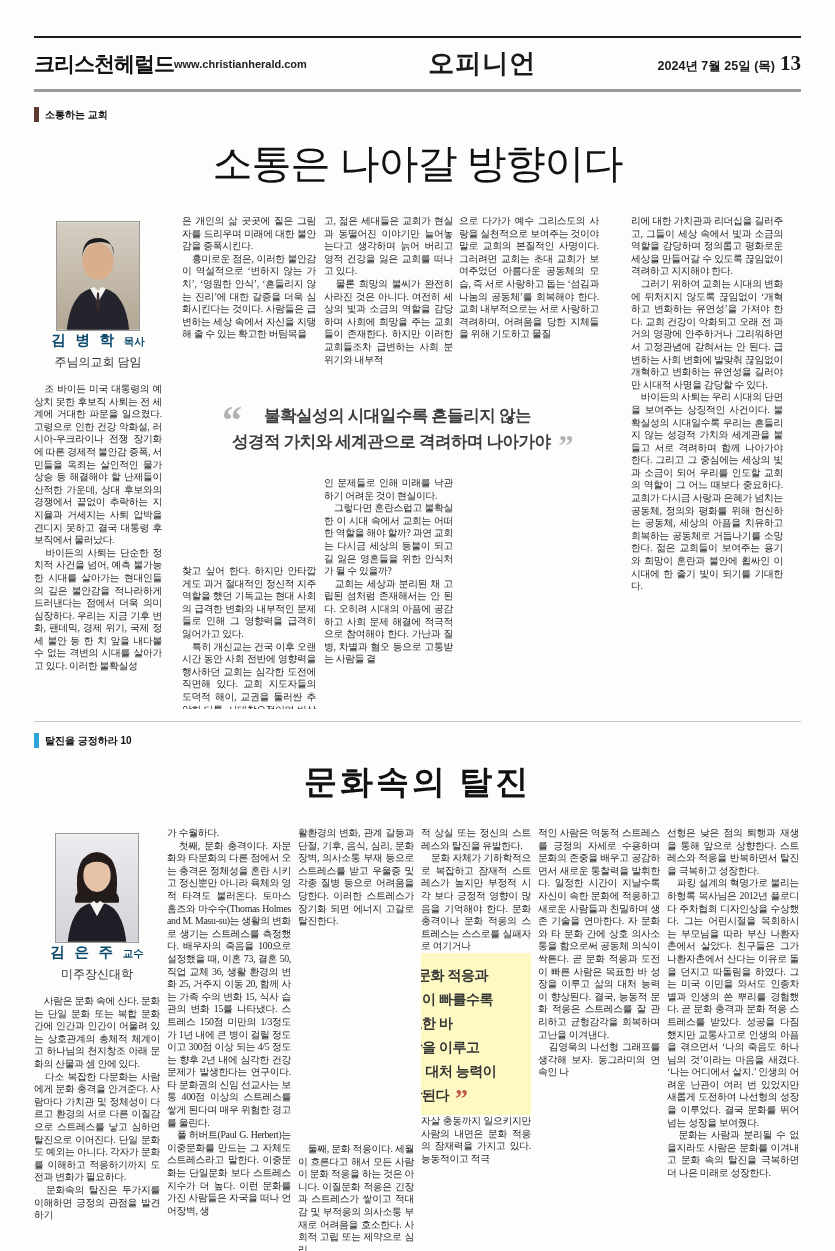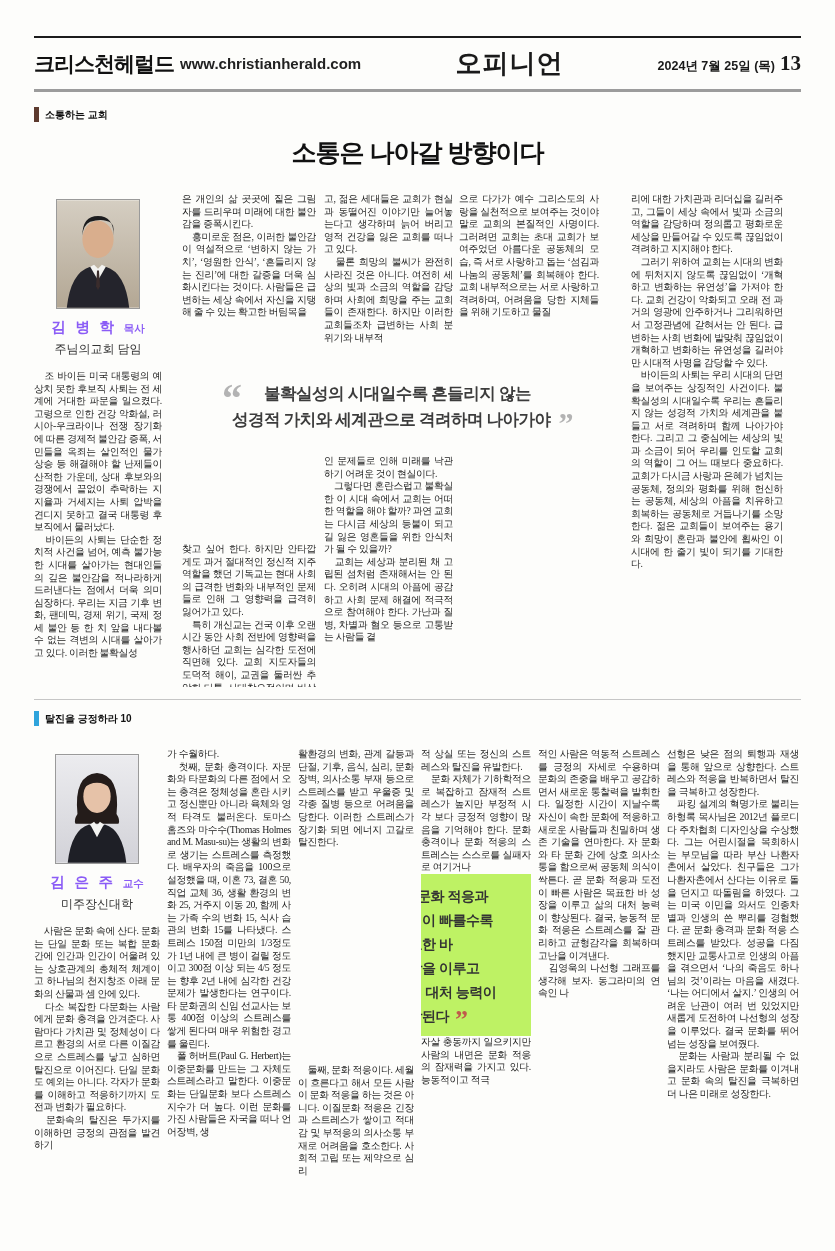--- a/index.html
+++ b/index.html
@@ -8,32 +8,32 @@
     position:relative; width:835px; height:1251px; margin:0 auto;
     background:#fdfdfb; color:#1a1a1a; overflow:hidden;
     font-family:"Liberation Serif","DejaVu Serif",serif;
   }
   .inner { padding:0 34px; }
 
   
   .hdr { margin-top:36px; border-top:2px solid #1c1c1c; border-bottom:3px solid #9c9c9c; }
   .hdr-row { display:flex; align-items:center; height:51px; }
   .masthead { font-family:"Liberation Sans","DejaVu Sans",sans-serif; font-weight:800; font-size:21px; letter-spacing:-1px; color:#111; }
-  .website { font-family:"Liberation Sans","DejaVu Sans",sans-serif; font-weight:700; font-size:15px; color:#222; margin-left:6px; }
+  .website { font-family:"Liberation Sans","DejaVu Sans",sans-serif; font-weight:700; font-size:11px; color:#222; margin-left:0; }
   .hdr-center { flex:1; text-align:center; font-family:"Liberation Sans","DejaVu Sans",sans-serif; font-weight:800; font-size:26px; letter-spacing:1px; }
   .hdr-date { font-family:"Liberation Sans","DejaVu Sans",sans-serif; font-weight:700; font-size:12.5px; white-space:nowrap; }
   .pagenum { font-family:"Liberation Serif","DejaVu Serif",serif; font-weight:600; font-size:21px; margin-left:5px; }
 
   
   .kicker { display:flex; align-items:center; font-family:"Liberation Sans","DejaVu Sans",sans-serif; font-weight:700; font-size:10px; color:#111; }
   .kicker-bar { display:inline-block; width:5px; height:15px; margin-right:6px; }
   .k1 .kicker-bar { background:#5d3a2e; }
   .k2 .kicker-bar { background:#2fa4dc; }
   .title { text-align:center; color:#111; }
-  .t1 { margin-top:14px; font-family:"Liberation Sans","DejaVu Sans",sans-serif; font-weight:700; font-size:25px; letter-spacing:-1px; }
+  .t1 { margin-top:14px; font-family:"Liberation Sans","DejaVu Sans",sans-serif; font-weight:400; font-size:40px; letter-spacing:-1px; }
   .t2 { margin-top:12px; font-family:"Liberation Serif","DejaVu Serif",serif; font-weight:700; font-size:33px; letter-spacing:3px; }
 
   
   .abody { position:relative; display:flex; overflow:hidden; }
   .abody1 { margin-top:24px; height:494px; }
   .abody2 { margin-top:22px; height:458px; }
   .col { display:flex; flex-direction:column; overflow:hidden; }
   .coltext {
     white-space:pre-wrap; text-align:justify; overflow:hidden;
     font-size:9.8px; line-height:12.6px; letter-spacing:-0.3px; color:#222;
@@ -47,35 +47,35 @@
 
   
   .a2cA{ width:126px; } .a2cB{ width:124px; margin-left:7px; } .a2cC{ width:116px; margin-left:7px; }
   .a2cD{ width:110px; margin-left:7px; } .a2cE{ width:122px; margin-left:7px; } .a2cF{ width:132px; margin-left:7px; }
   .a2top { height:130px; } .a2gap { height:186px; } .a2bot { flex:1; }
   .a2cD .a2top { height:126px; }
 
   
   .authorbox { text-align:center; }
   .photo { width:84px; height:110px; margin:6px auto 0; border:1px solid #9a9a9a; display:block; }
-  .authname { margin-top:9px; font-weight:700; font-size:14.5px; letter-spacing:3px; color:#8b5cf6; }
+  .authname { font-weight:700; font-size:14.5px; letter-spacing:3px; color:#0c4a6e; }
   .authrole { font-size:10.5px; letter-spacing:0; font-weight:700; }
   .authaffil { margin-top:4px; font-size:12px; color:#333; letter-spacing:0; }
   .a1cA .coltext, .a2cA .coltext { margin-top:12px; flex:1; }
 
   
   .pq1 { position:absolute; left:188px; top:188px; width:432px; }
   .qmark { font-family:"Liberation Serif","DejaVu Serif",serif; font-weight:800; color:#b3b3b3; }
   .pq1 .qmark.open { position:absolute; left:0; top:-6px; font-size:40px; }
   .pq1-text { font-size:16.5px; font-weight:700; color:#3c3c3c; line-height:26px; letter-spacing:-0.5px; }
   .pq1-l1 { padding-left:42px; }
   .pq1-l2 { padding-left:10px; }
   .pq1 .qmark.close { font-size:30px; vertical-align:-8px; margin-left:8px; line-height:0; }
 
-  .pq2 { position:relative; width:152px; margin-left:-30px; padding:10px 0 8px 4px; background:#bef264; }
+  .pq2 { position:relative; width:152px; margin-left:-30px; padding:10px 0 8px 4px; background:#fef9c3; }
   .pq2-line { font-family:"Liberation Sans","DejaVu Sans",sans-serif; font-weight:700; font-size:14px; line-height:24px; color:#333; letter-spacing:-0.5px; }
   .pq2-line:first-of-type { padding-left:22px; }
   .pq2 .qmark.close { font-size:26px; color:#c05a4b; vertical-align:-7px; margin-left:6px; line-height:0; }
 
   
   .article-divider { border-top:1px solid #c6c6c6; margin-top:12px; }
   .sec2 { margin-top:11px; }
 </style>
 </head>
 <body>
@@ -162,20 +162,21 @@
       </div>
     </section>
 
     <div class="article-divider"></div>
 
     <section class="sec2">
       <div class="kicker k2">
         <span class="kicker-bar"></span>
         <span>탈진을 긍정하라 10</span>
       </div>
+      <h1 class="title t2">문화속의 탈진</h1>
 
       <div class="abody abody2">
 
         <div class="col a2cA">
           <div class="authorbox">
             <svg class="photo" viewBox="0 0 84 110">
               <defs>
                 <linearGradient id="bg2" x1="0" y1="0" x2="0" y2="1">
                   <stop offset="0" stop-color="#ececef"></stop>
                     <stop offset="1" stop-color="#d2d2d8"></stop>

